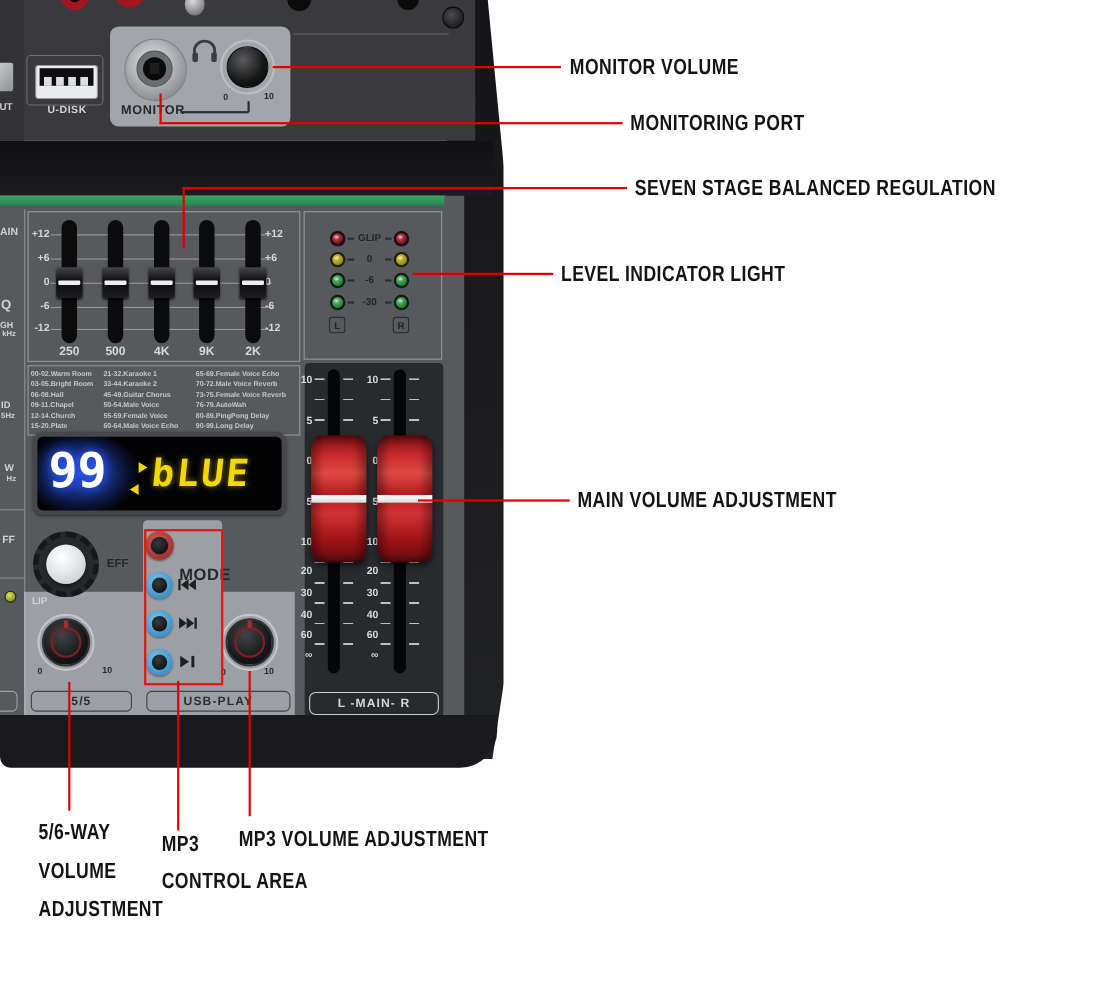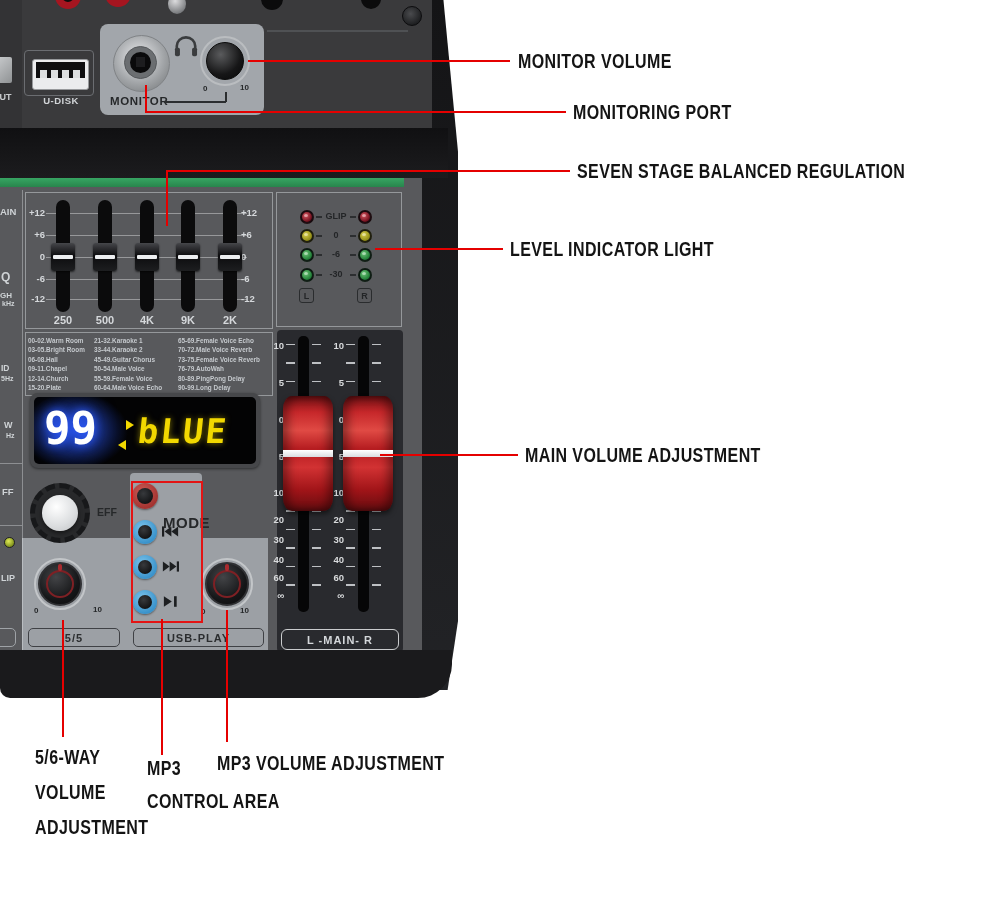--- a/index.html
+++ b/index.html
@@ -149,21 +149,21 @@
   <div class="t" style="left:0;top:206px;font-size:9.5px;color:#cfd3d6;">AIN</div>
   <div class="t" style="left:1px;top:270px;font-size:12px;color:#cfd3d6;">Q</div>
   <div class="t" style="left:0;top:291px;font-size:8px;color:#cfd3d6;">GH</div>
   <div class="t" style="left:2px;top:300px;font-size:7px;color:#cfd3d6;">kHz</div>
   <div class="t" style="left:1px;top:363px;font-size:8.5px;color:#cfd3d6;">ID</div>
   <div class="t" style="left:1px;top:375px;font-size:7px;color:#cfd3d6;">5Hz</div>
   <div class="t" style="left:4px;top:420px;font-size:9px;color:#cfd3d6;">W</div>
   <div class="t" style="left:6px;top:432px;font-size:7px;color:#cfd3d6;">Hz</div>
   <div class="t" style="left:2px;top:486px;font-size:9.5px;color:#cfd3d6;">FF</div>
   <div class="ring" style="left:4px;top:537px;width:9px;height:9px;background:radial-gradient(circle at 40% 35%,#e0ea55,#7a8c1a 75%);border:1px solid #222;"></div>
-  <div class="t" style="left:1px;top:573px;font-size:9px;color:#cfd3d6;">LIP</div>
+  <div class="t" style="left:1px;top:541px;font-size:9px;color:#cfd3d6;padding-left:28px;">LIP</div>
   <div class="abs" style="left:-14px;top:628px;width:30px;height:19px;border:1.5px solid #9fa3a7;border-radius:5px;box-sizing:border-box;"></div>
 
   <div class="panel-box" style="left:25px;top:192px;width:246px;height:135px;"></div>
   <div class="eq-line" style="top:213px;"></div>
   <div class="eq-line" style="top:235px;"></div>
   <div class="eq-line" style="top:257px;"></div>
   <div class="eq-line" style="top:279px;"></div>
   <div class="eq-line" style="top:299px;"></div>
   <div class="eqnum" style="left:23px;top:207px;text-align:right;">+12</div>
   <div class="eqnum" style="left:23px;top:229px;text-align:right;">+6</div>

